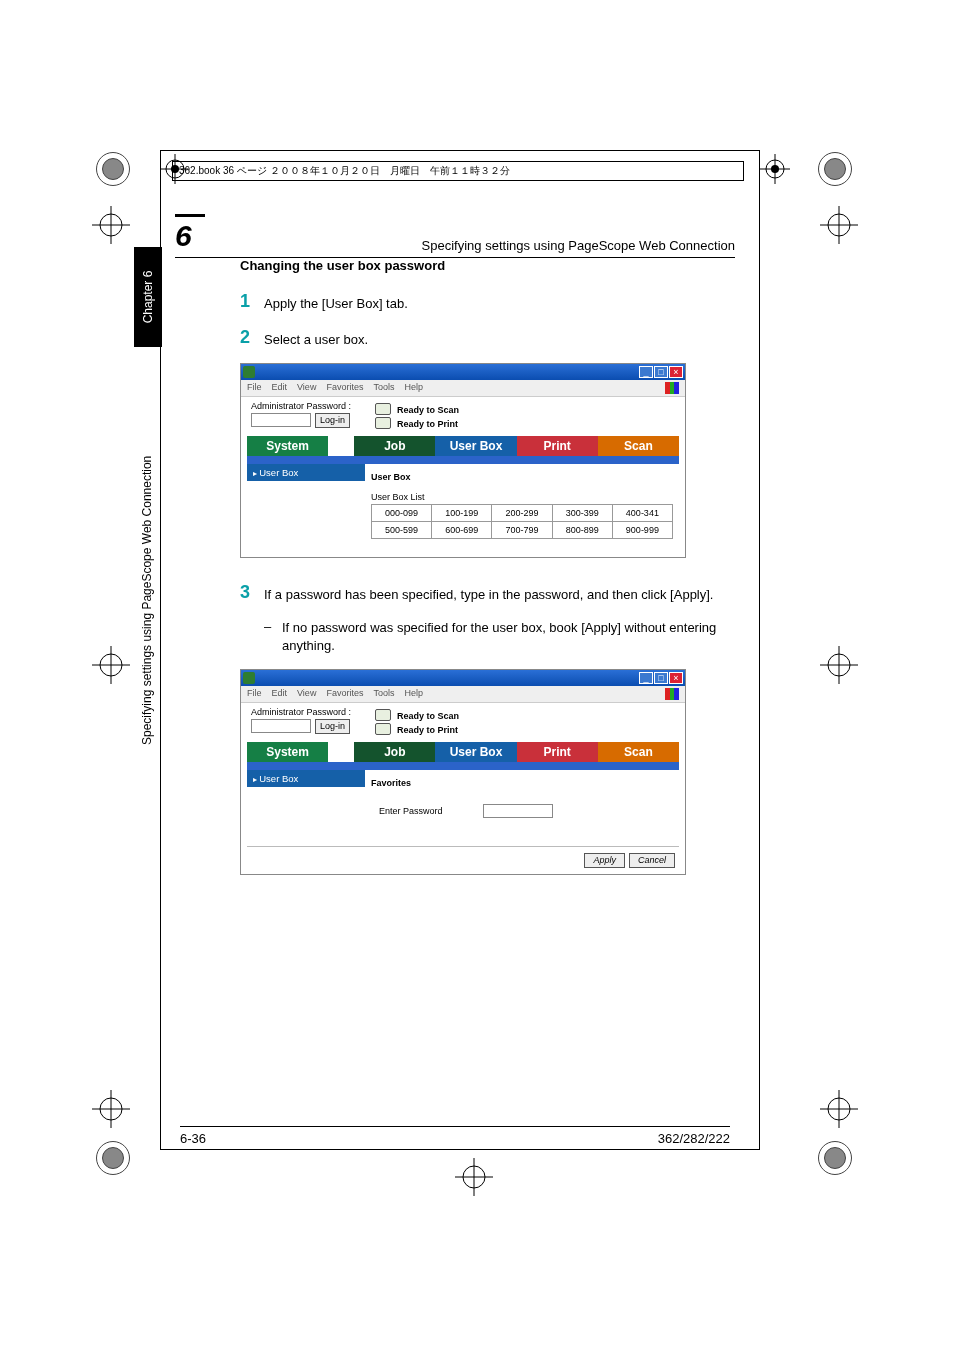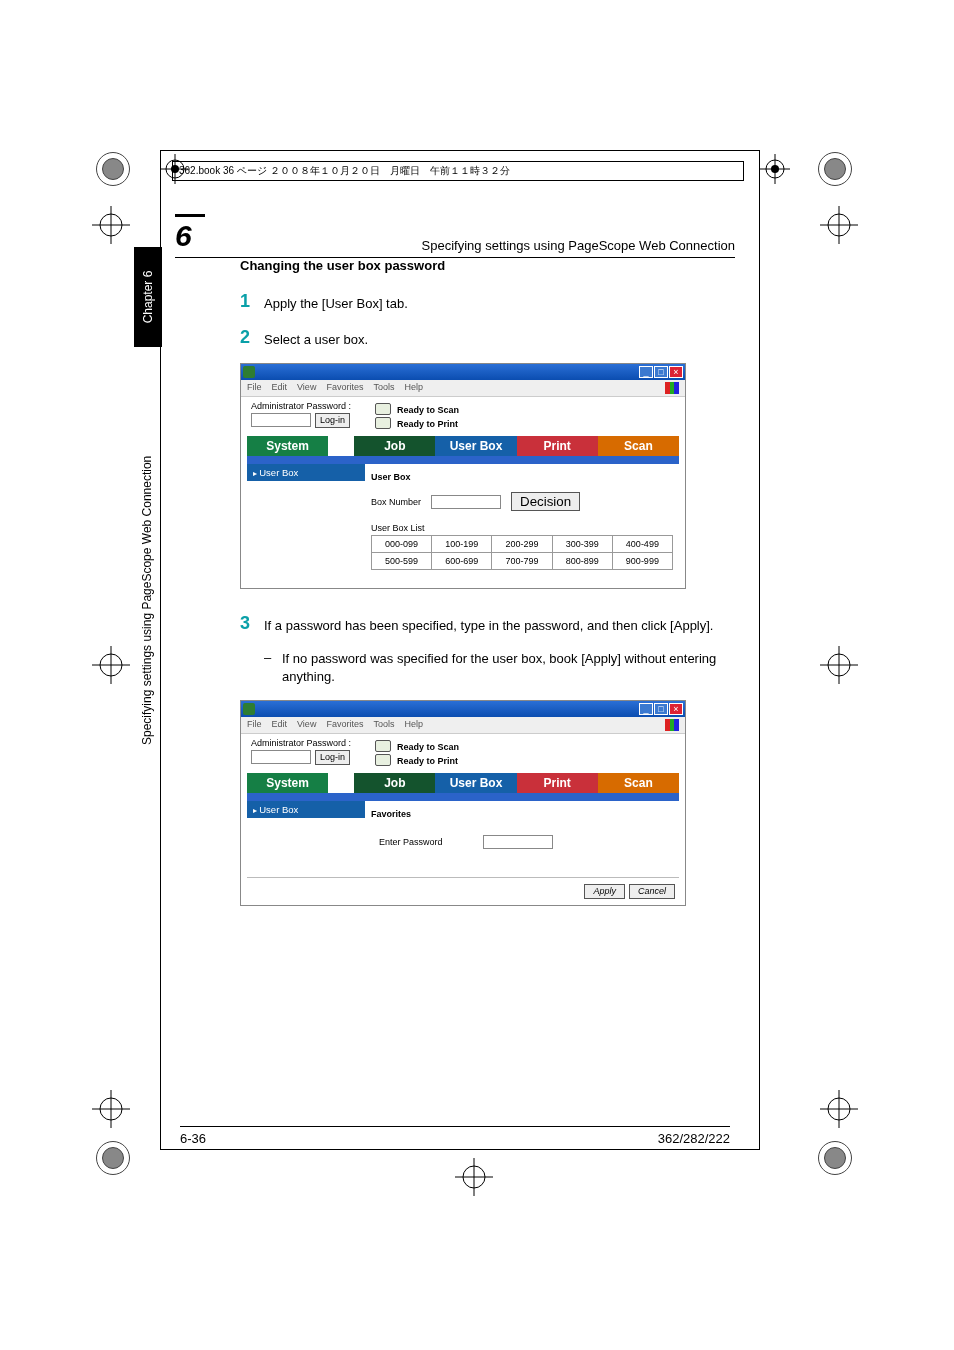--- a/index.html
+++ b/index.html
@@ -308,34 +308,29 @@
       <div class="tab t-pr">Print</div>
       <div class="tab t-sc">Scan</div>
     </div>
     <div class="divider"></div>
     <div class="body-row">
       <div class="sidecol">
         <div class="sh">User Box</div>
       </div>
       <div class="maincol">
         <div class="h">User Box</div>
-        <div class="boxnum">
-          <span>Box Number</span>
-          <div class="inp"></div>
-          <button class="btn">Decision</button>
-        </div>
         <div class="ubl">User Box List</div>
         <table class="grid">
           <tbody>
               <tr>
             <td>000-099</td>
             <td>100-199</td>
             <td>200-299</td>
             <td>300-399</td>
-            <td>400-499</td>
+            <td>400-341</td>
           </tr>
           <tr>
             <td>500-599</td>
             <td>600-699</td>
             <td>700-799</td>
             <td>800-899</td>
             <td>900-999</td>
           </tr>
         </tbody>
           </table>

